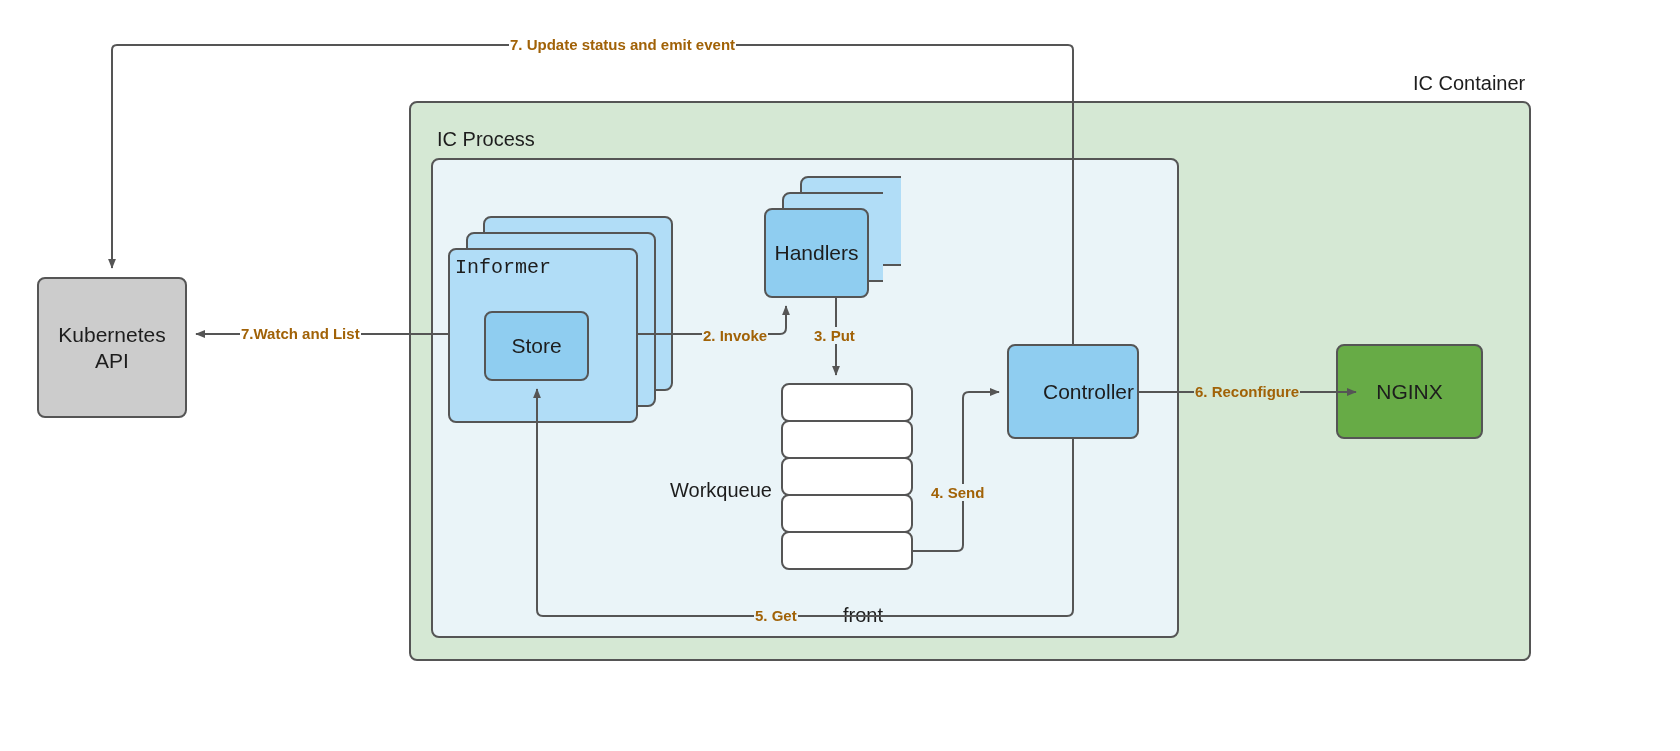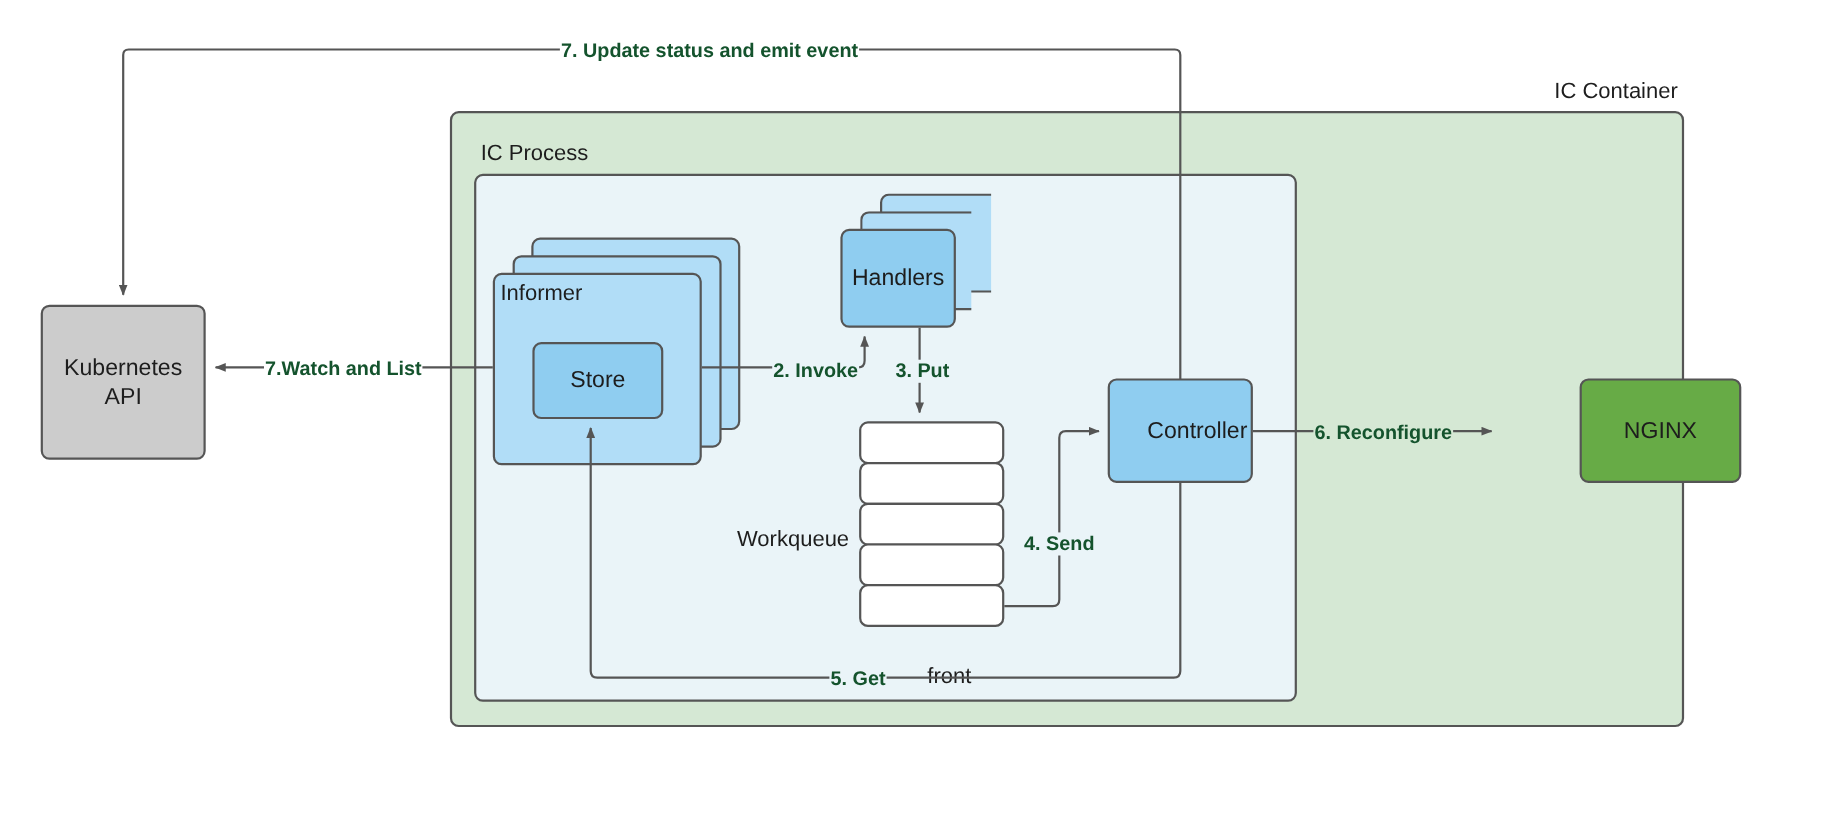--- a/index.html
+++ b/index.html
@@ -99,23 +99,23 @@
     background: #ffffff;
   }
   .plain-label {
     position: absolute;
     font-size: 20px;
     color: #1d1d1d;
     white-space: nowrap;
   }
   .edge-label {
     position: absolute;
-    font-size: 18px;
+    font-size: 15px;
     font-weight: bold;
-    color: #14532d;
+    color: #a16207;
     background: #ffffff;
     white-space: nowrap;
     padding: 0 1px;
   }
   .edge-label.on-green { background: #d5e8d4; }
   .edge-label.on-blue  { background: #eaf4f8; }
   .clip-wrap { position: absolute; overflow: hidden; }
 </style>
 </head>
 <body>
@@ -129,23 +129,23 @@
   <div class="container-box ic-process" style="left:431px; top:158px; width:748px; height:480px;"></div>
 
   <div class="box-label" style="left:437px; top:128px;">IC Process</div>
 
   <div class="node k8s-api" style="left:37px; top:277px; width:150px; height:141px;">Kubernetes
 API</div>
 
   <div class="card" style="left:483px; top:216px; width:190px; height:175px;"></div>
   <div class="card" style="left:466px; top:232px; width:190px; height:175px;"></div>
   <div class="card" style="left:448px; top:248px; width:190px; height:175px;"></div>
-  <div class="card-label-tl" style="left:455px; top:256px;">Informer</div>
-
-  <div class="node store" style="left:484px; top:311px; width:119px; height:70px;">Store</div>
+  <div class="card-label-tl" style="left:455px; top:256px;font-family:Liberation Mono, monospace;">Informer</div>
+
+  <div class="node store" style="left:484px; top:311px; width:105px; height:70px;">Store</div>
 
   <div class="clip-wrap" style="left:800px; top:176px; width:101px; height:95px;">
     <div class="card card-top" style="left:0px; top:0px; width:140px; height:90px;"></div>
     <div class="card-label-tl" style="left:-31px; top:28px;">Handlers</div>
   </div>
 
   <div class="clip-wrap" style="left:782px; top:192px; width:101px; height:95px;">
     <div class="card card-top" style="left:0px; top:0px; width:140px; height:90px;"></div>
     <div class="card-label-tl" style="left:-13px; top:28px;">Handlers</div>
   </div>
@@ -157,21 +157,21 @@
   <div class="queue-cell" style="left:781px; top:457px; width:132px; height:39px;"></div>
   <div class="queue-cell" style="left:781px; top:494px; width:132px; height:39px;"></div>
   <div class="queue-cell" style="left:781px; top:531px; width:132px; height:39px;"></div>
 
   <div class="plain-label" style="left:670px; top:479px;">Workqueue</div>
 
   <div class="plain-label" style="left:823px; top:604px;margin-left:20px;">front</div>
 
   <div class="node controller" style="left:1007px; top:344px; width:132px; height:95px;">Controller</div>
 
-  <div class="node nginx" style="left:1436px; top:344px; width:147px; height:95px;">NGINX</div>
+  <div class="node nginx" style="left:1336px; top:344px; width:147px; height:95px;">NGINX</div>
 
   <svg class="layer" viewBox="0 0 1680 751">
     <defs>
       <marker id="arrow" markerWidth="10" markerHeight="8" refX="9.2" refY="4" orient="auto" markerUnits="userSpaceOnUse">
         <path d="M0,0 L10,4 L0,8 z" fill="#555555"></path>
       </marker>
     </defs>
 
     <path d="M1073 345 L1073 50 Q1073 45 1068 45 L117 45 Q112 45 112 50 L112 268" fill="none" stroke="#555555" stroke-width="2" marker-end="url(#arrow)"></path>
 

